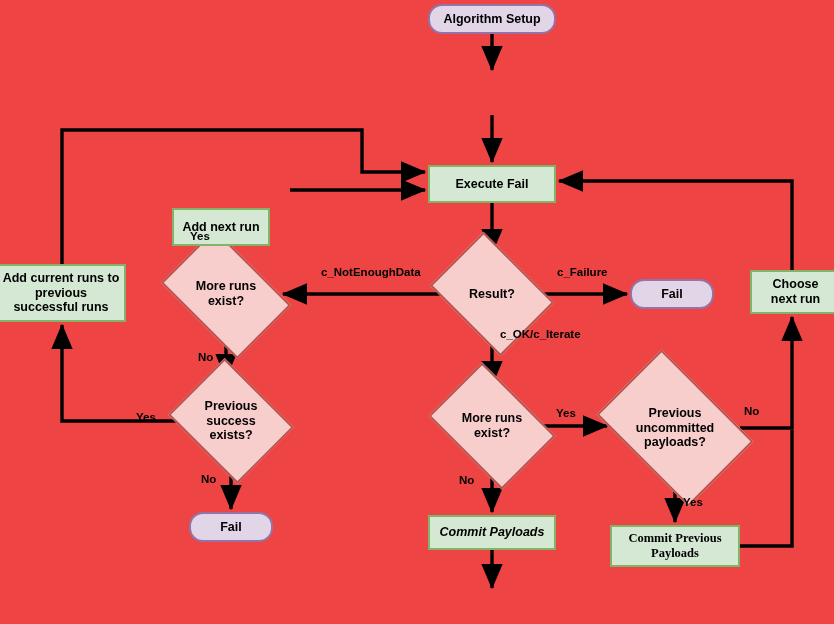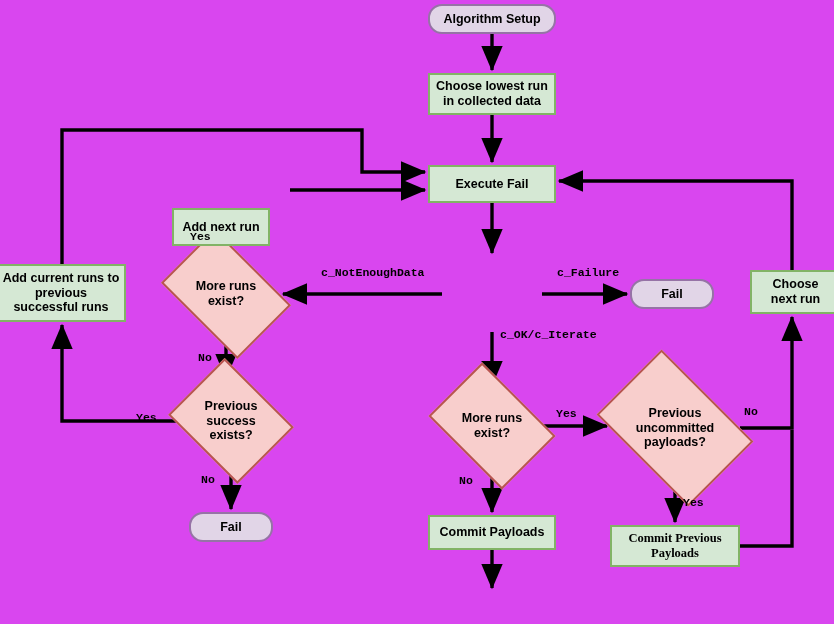--- a/index.html
+++ b/index.html
@@ -4,21 +4,21 @@
 <style>
   html, body {
     margin: 0;
     padding: 0;
     background: #ffffff;
   }
   #canvas {
     position: relative;
     width: 834px;
     height: 624px;
-    background: #d946ef;
+    background: #ef4444;
     font-family: "Liberation Sans", sans-serif;
     overflow: hidden;
   }
   svg.edges {
     position: absolute;
     left: 0;
     top: 0;
     width: 834px;
     height: 624px;
   }
@@ -62,21 +62,21 @@
     z-index: 2;
     padding: 0 2px;
   }
   .edge-label {
     position: absolute;
     font-size: 11.5px;
     font-weight: bold;
     color: #000000;
     white-space: nowrap;
     z-index: 4;
-    font-family: Liberation Mono, monospace;
+    font-family: Liberation Sans, sans-serif;
   }
 </style>
 </head>
 <body>
 
 <div id="canvas">
 
   <svg class="edges" viewBox="0 0 834 624">
     <defs>
       <marker id="arrow" markerWidth="9" markerHeight="9" refX="7.2" refY="3.2" orient="auto" markerUnits="strokeWidth">
@@ -124,28 +124,29 @@
     <g stroke="#000000" stroke-width="3.4" fill="none">
 
       <path d="M740,546 L792,546 L792,430"></path>
     </g>
   </svg>
 
   <div class="node terminator" style="left:428px; top:4px; width:128px; height:30px;">
     <span>Algorithm Setup</span>
   </div>
 
-  <div class="node process" style="left:428px; top:73px; width:128px; height:42px;">
-    <span class="multiline">Choose lowest run<br>in collected data</span>
-  </div>
 
   <div class="node process" style="left:428px; top:165px; width:128px; height:38px;">
     <span>Execute Fail</span>
   </div>
 
+  <div class="node decision" style="left:442px; top:256px; width:100px; height:76px;">
+    <span class="dia-shape"></span>
+    <span class="dia-label">Result?</span>
+  </div>
 
   <div class="node terminator" style="left:630px; top:279px; width:84px; height:30px;">
     <span>Fail</span>
   </div>
 
   <div class="node decision" style="left:172px; top:256px; width:108px; height:76px;">
     <span class="dia-shape"></span>
     <span class="dia-label">More runs<br>exist?</span>
   </div>
 
@@ -164,21 +165,21 @@
 
   <div class="node terminator" style="left:189px; top:512px; width:84px; height:30px;">
     <span>Fail</span>
   </div>
 
   <div class="node decision" style="left:440px; top:388px; width:104px; height:76px;">
     <span class="dia-shape"></span>
     <span class="dia-label">More runs<br>exist?</span>
   </div>
 
-  <div class="node process" style="left:428px; top:515px; width:128px; height:35px;">
+  <div class="node process" style="left:428px; top:515px; width:128px; height:35px;font-style:italic;">
     <span>Commit Payloads</span>
   </div>
 
 
   <div class="node decision" style="left:610px; top:382px; width:130px; height:92px;">
     <span class="dia-shape"></span>
     <span class="dia-label">Previous<br>uncommitted<br>payloads?</span>
   </div>
 
   <div class="node process" style="left:610px; top:525px; width:130px; height:42px;font-family:Liberation Serif, serif;">

